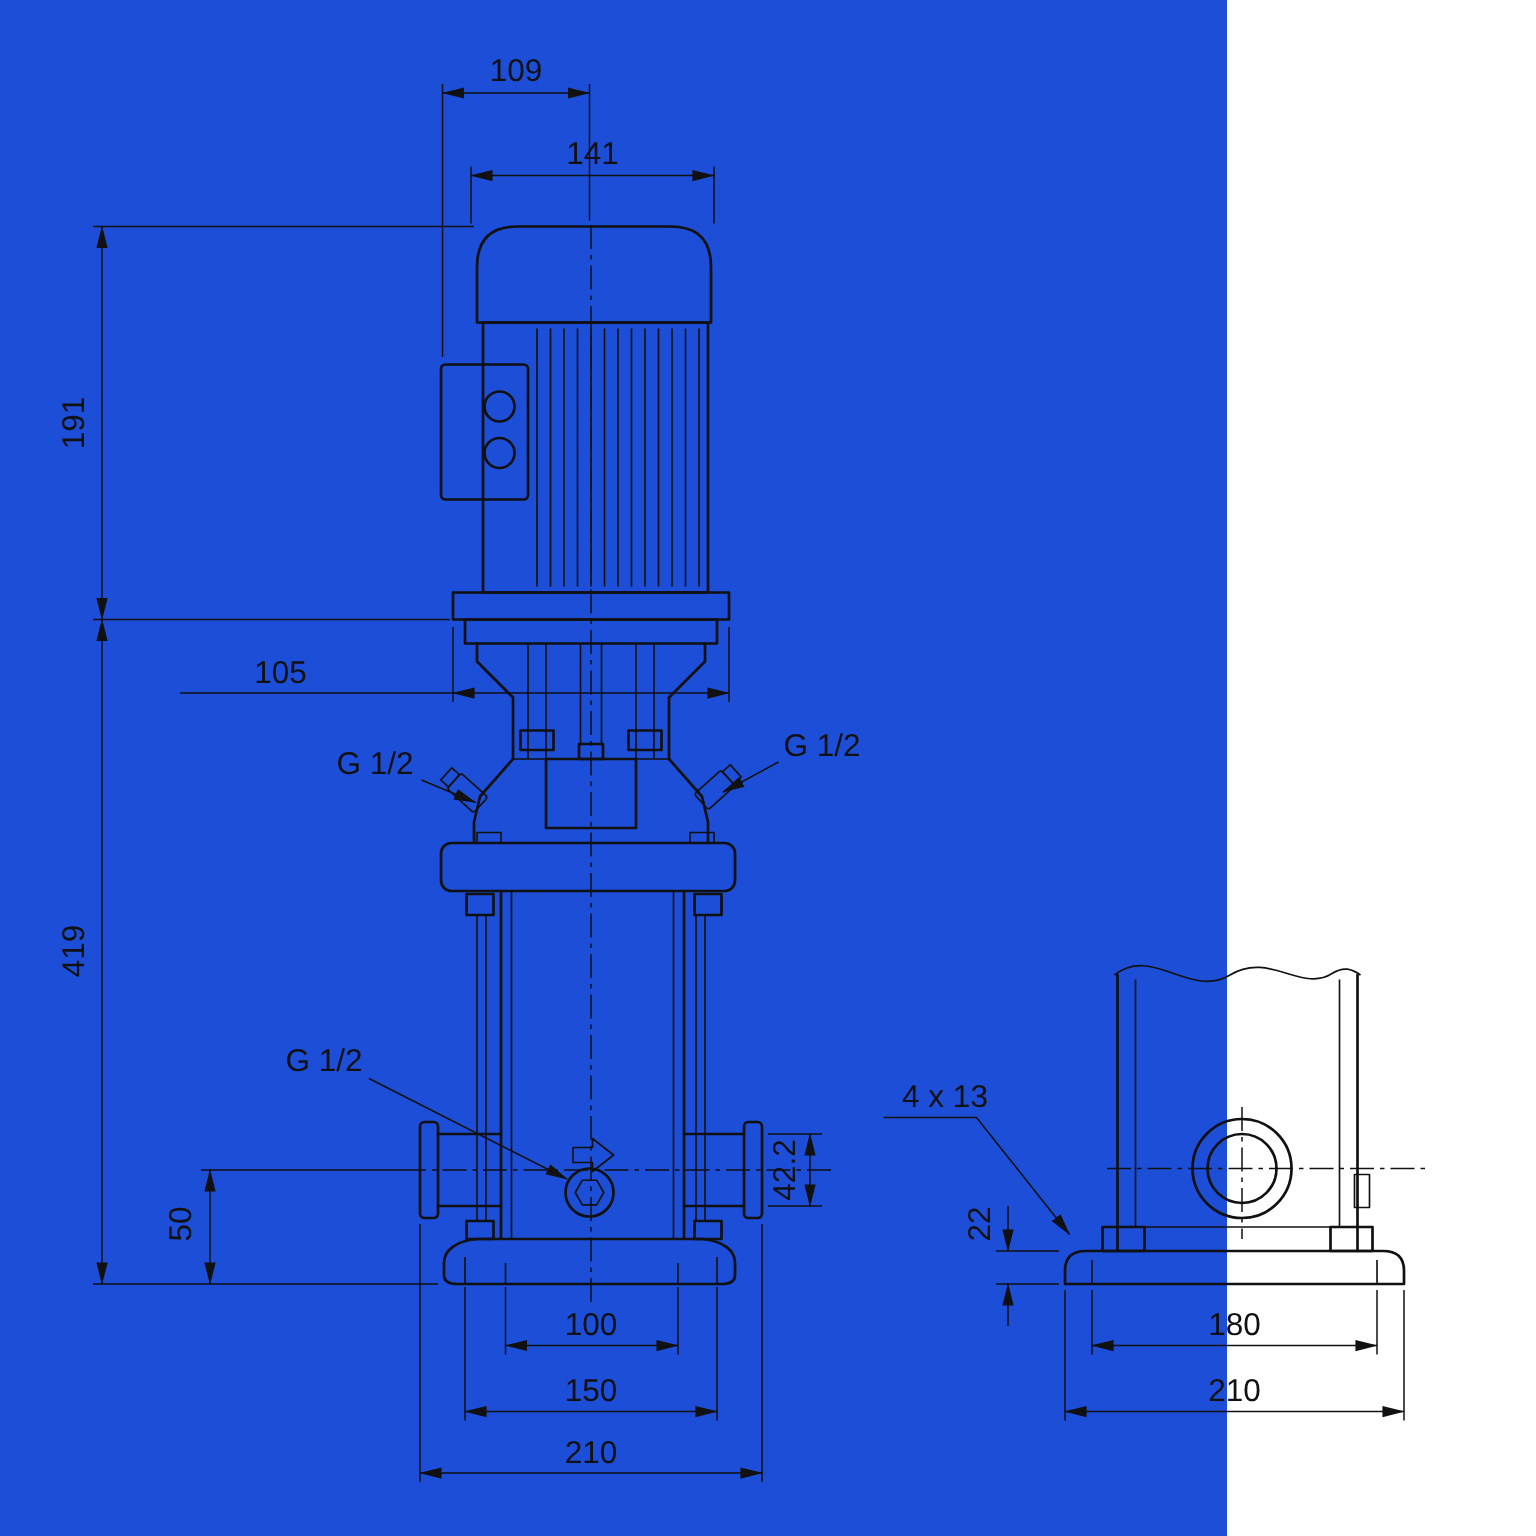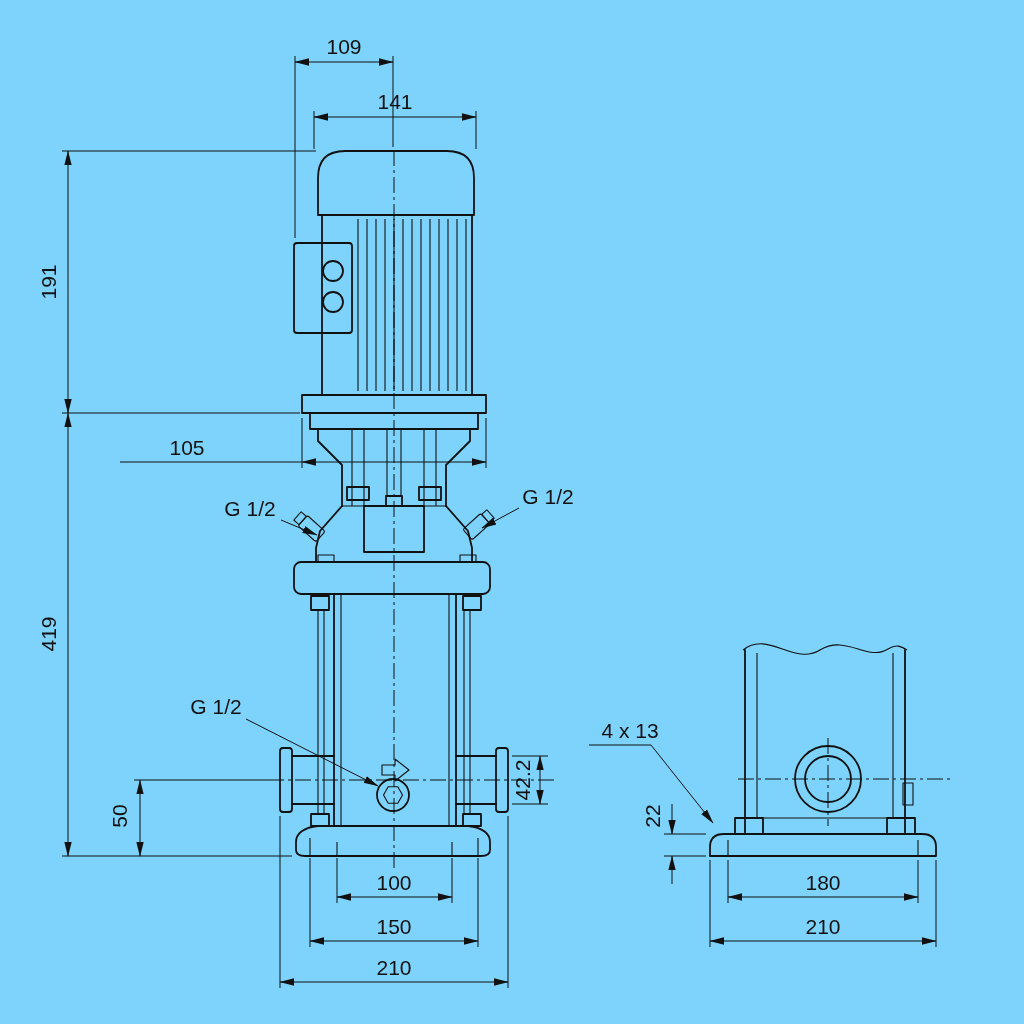--- a/index.html
+++ b/index.html
@@ -1,16 +1,16 @@
 <!DOCTYPE html>
 <html><head>
 <meta charset="utf-8">
 <style>
   html,body{margin:0;padding:0;background:#ffffff;}
-  .canvas{width:1024px;height:1024px;background:#7dd3fc;position:relative;font-family:"Liberation Sans",sans-serif;}
+  .canvas{width:818px;height:1024px;background:#1d4ed8;position:relative;font-family:"Liberation Sans",sans-serif;}
   svg{display:block;}
   .obj{fill:none;stroke:#111;stroke-width:1.8;stroke-linejoin:round;stroke-linecap:round;}
   .obj-thin{fill:none;stroke:#111;stroke-width:1.1;stroke-linejoin:round;}
   .dim{stroke:#111;stroke-width:1;fill:none;}
   .cl{stroke:#111;stroke-width:1;fill:none;stroke-dasharray:16 4 3 4;}
   .dim-label{font-size:21px;fill:#111;text-anchor:middle;font-family:"Liberation Sans",sans-serif;}
 </style>
 </head>
 <body>
 

